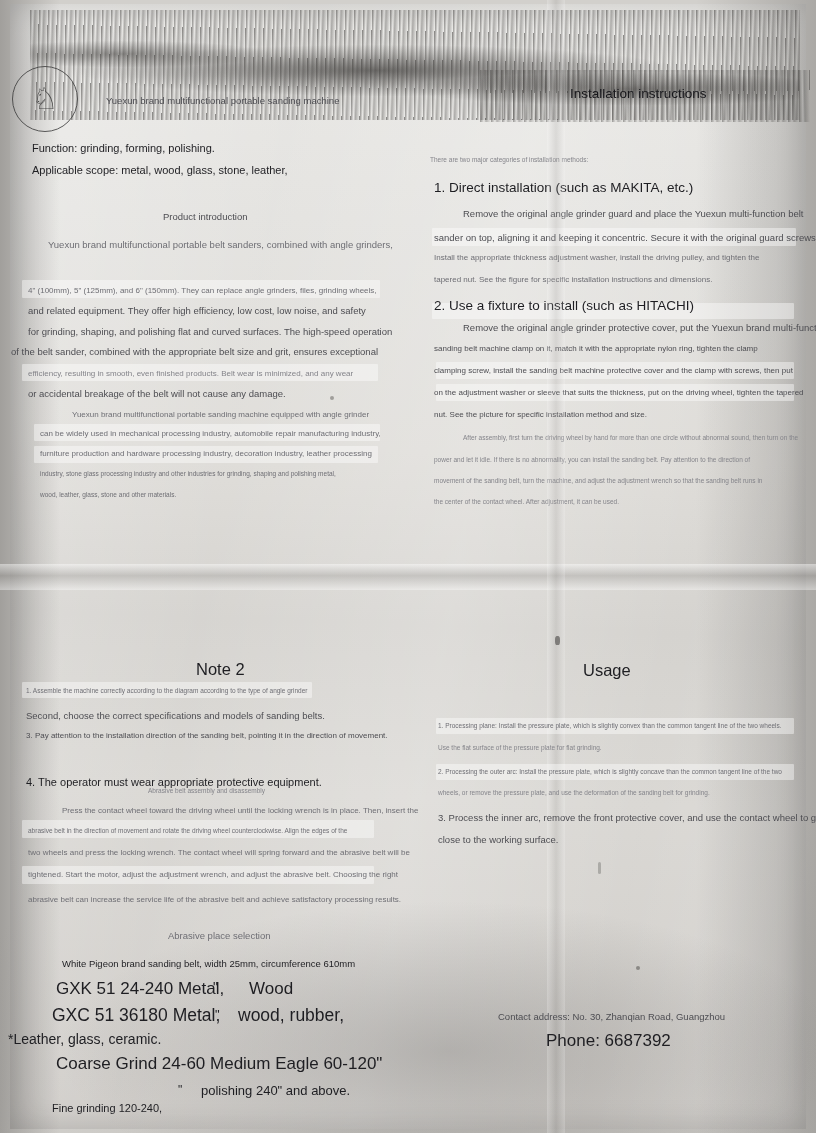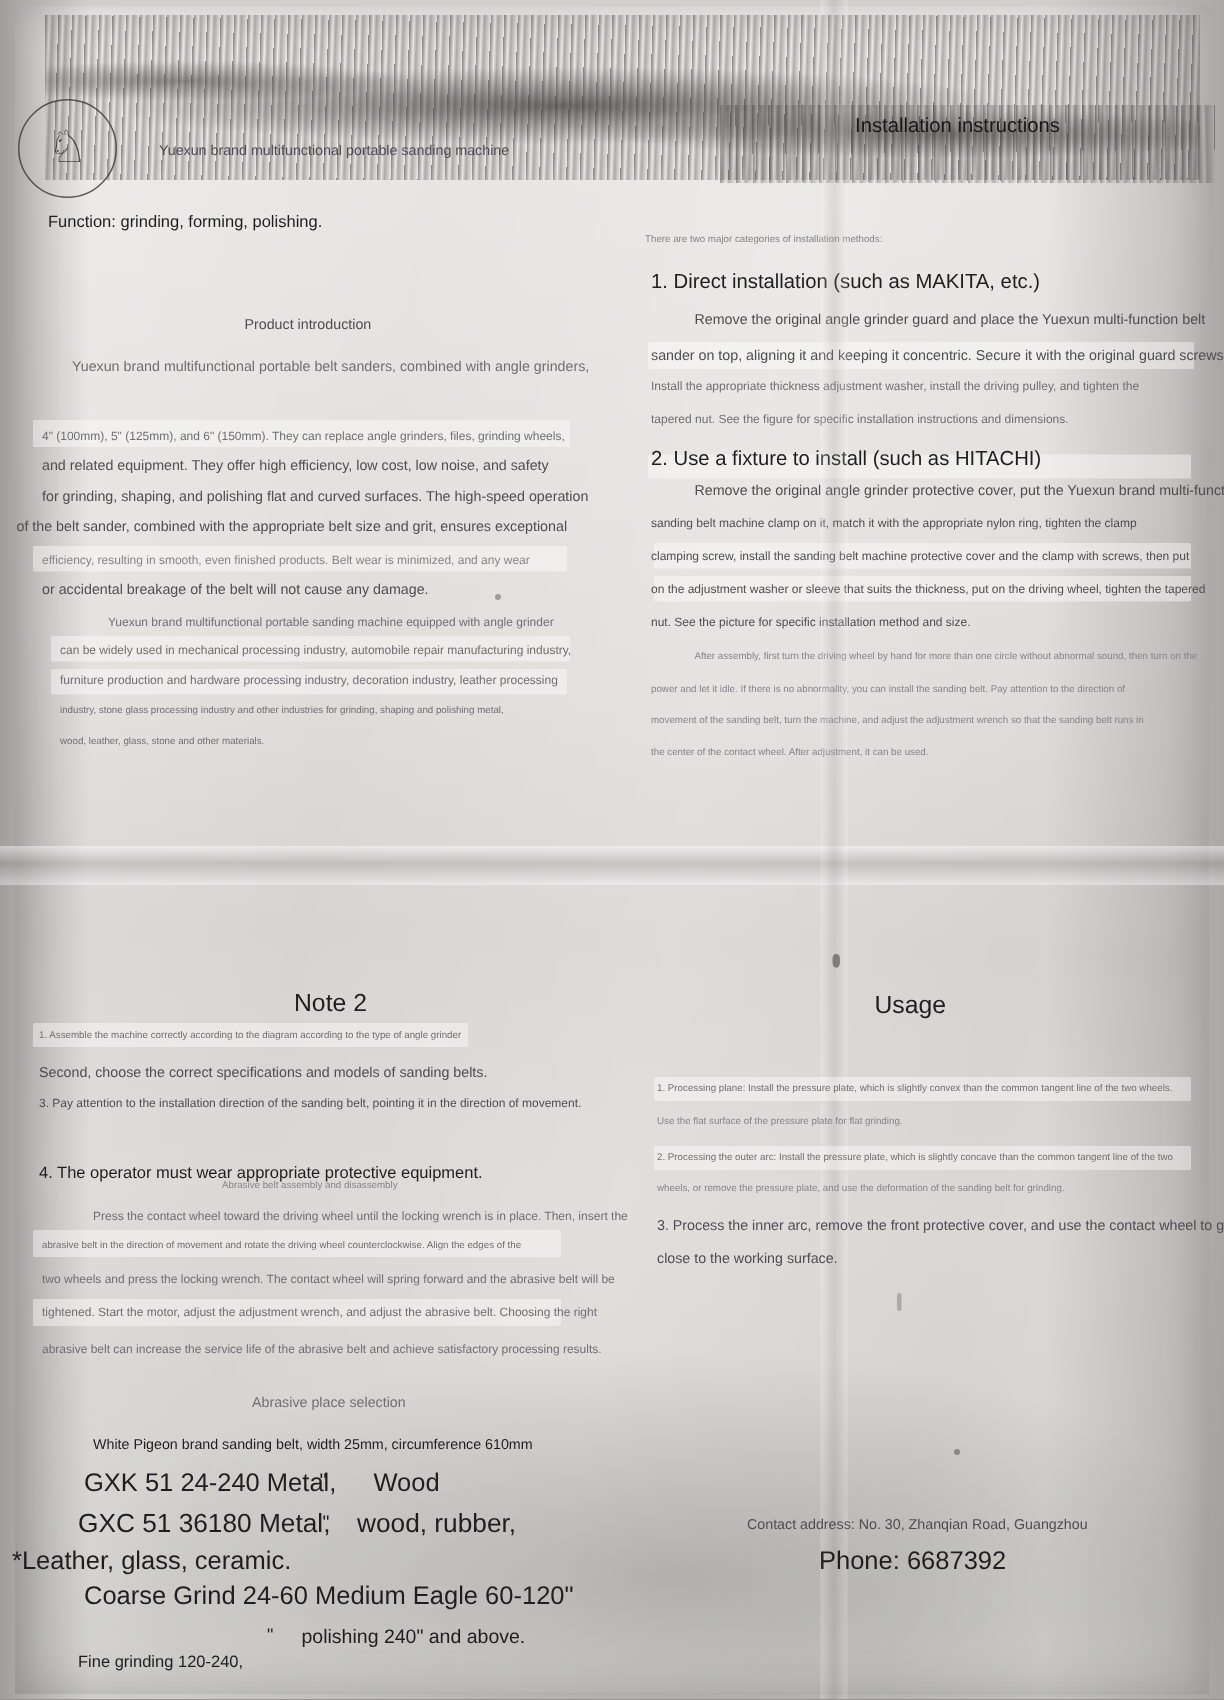--- a/index.html
+++ b/index.html
@@ -155,23 +155,24 @@
   <div class="shadow-b"></div>
 
   <div class="smudge"></div>
   <div class="smudge2"></div>
 
   <div class="logo">
     <div class="g">♘</div>
   </div>
 
   <div class="txt sml faded" style="left:106px; top:95px;">Yuexun brand multifunctional portable sanding machine</div>
-  <div class="txt title-line" style="left:570px; top:76px; color:#17171b;">Installation instructions</div>
+  <div class="txt title-line" style="left:570px; top:86px; color:#17171b;">Installation instructions</div>
 
   <div class="txt head" style="left:32px; top:142px;">Function: grinding, forming, polishing.</div>
+  <div class="txt head" style="left:32px; top:164px;">Applicable scope: metal, wood, glass, stone, leather,</div>
 
   <div class="txt sml faded" style="left:163px; top:211px;">Product introduction</div>
 
   <div class="hl" style="left:22px; top:280px; width:358px; height:18px;"></div>
   <div class="hl" style="left:22px; top:364px; width:356px; height:17px;"></div>
   <div class="hl" style="left:34px; top:424px; width:346px; height:17px;"></div>
   <div class="hl" style="left:34px; top:446px; width:344px; height:17px;"></div>
 
   <div class="txt sml vfaded" style="left:48px; top:239px;">Yuexun brand multifunctional portable belt sanders, combined with angle grinders,</div>
   <div class="txt xsml vfaded" style="left:28px; top:286px;">4" (100mm), 5" (125mm), and 6" (150mm). They can replace angle grinders, files, grinding wheels,</div>
@@ -250,21 +251,21 @@
   <div class="txt sml" style="left:62px; top:958px;">White Pigeon brand sanding belt, width 25mm, circumference 610mm</div>
 
   <div class="txt" style="left:56px; top:979px; font-size:17px;">GXK 51 24-240 Metal,</div>
   <div class="txt" style="left:213px; top:979px; font-size:14px;">"</div>
   <div class="txt" style="left:249px; top:979px; font-size:17px;">Wood</div>
 
   <div class="txt" style="left:52px; top:1005px; font-size:17.5px;">GXC 51 36180 Metal,</div>
   <div class="txt" style="left:215px; top:1007px; font-size:13px;">"</div>
   <div class="txt" style="left:238px; top:1005px; font-size:17.5px;">wood, rubber,</div>
 
-  <div class="txt" style="left:8px; top:1031px; font-size:17px;">*Leather, glass, ceramic.</div>
+  <div class="txt" style="left:8px; top:1031px; font-size:14px;">*Leather, glass, ceramic.</div>
 
   <div class="txt" style="left:56px; top:1054px; font-size:17px;">Coarse Grind 24-60 Medium Eagle 60-120"</div>
 
   <div class="txt" style="left:52px; top:1081px; font-size:11px;margin-top:21px;">Fine grinding 120-240,</div>
   <div class="txt" style="left:178px; top:1083px; font-size:12px;">"</div>
   <div class="txt" style="left:201px; top:1083px; font-size:13px;">polishing 240" and above.</div>
 
   <div class="txt sml faded" style="left:498px; top:1011px;">Contact address: No. 30, Zhanqian Road, Guangzhou</div>
   <div class="txt" style="left:546px; top:1031px; font-size:17px;">Phone: 6687392</div>
 

